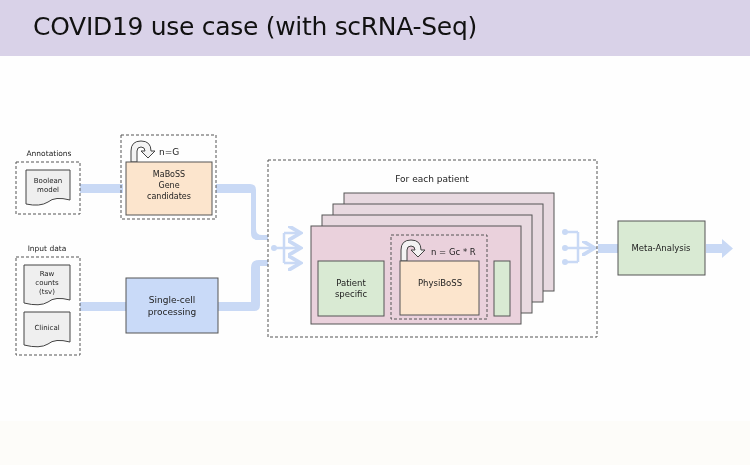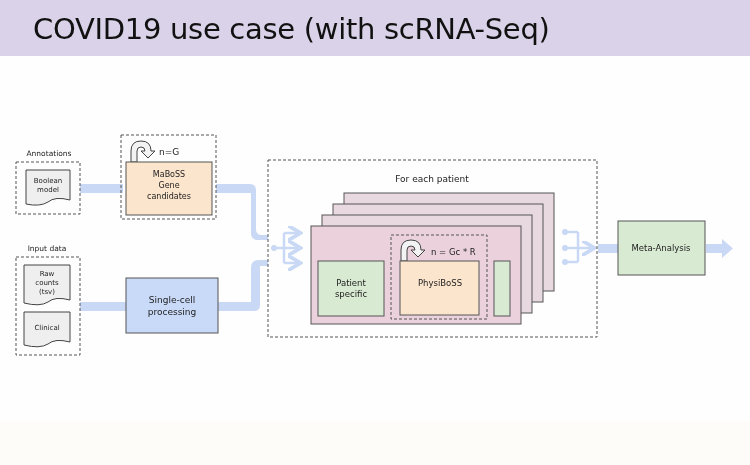--- a/index.html
+++ b/index.html
@@ -1,18 +1,18 @@
 <!DOCTYPE html>
 <html><head>
 <meta charset="utf-8">
 <style>
   html, body { margin:0; padding:0; }
   body { width:750px; height:465px; background:#fefefe; position:relative; overflow:hidden; font-family:"DejaVu Sans", sans-serif; }
   .header { position:absolute; left:0; top:0; width:750px; height:56px; background:#d9d2e8; }
-  .title { position:absolute; left:33px; top:12px; font-size:29px; color:#111; font-family:"DejaVu Sans", sans-serif; font-weight:normal; letter-spacing:-0.3px; }
+  .title { position:absolute; left:33px; top:12px; font-size:25px; color:#111; font-family:"DejaVu Sans", sans-serif; font-weight:normal; letter-spacing:-0.3px; }
   .footer { position:absolute; left:0; top:421px; width:750px; height:44px; background:#fdfcf9; }
   svg { position:absolute; left:0; top:0; }
   text { font-family:"DejaVu Sans", sans-serif; fill:#222; }
 </style>
 </head>
 <body>
 
 <div class="header">
   <div class="title">COVID19 use case (with scRNA-Seq)</div>
 </div>

